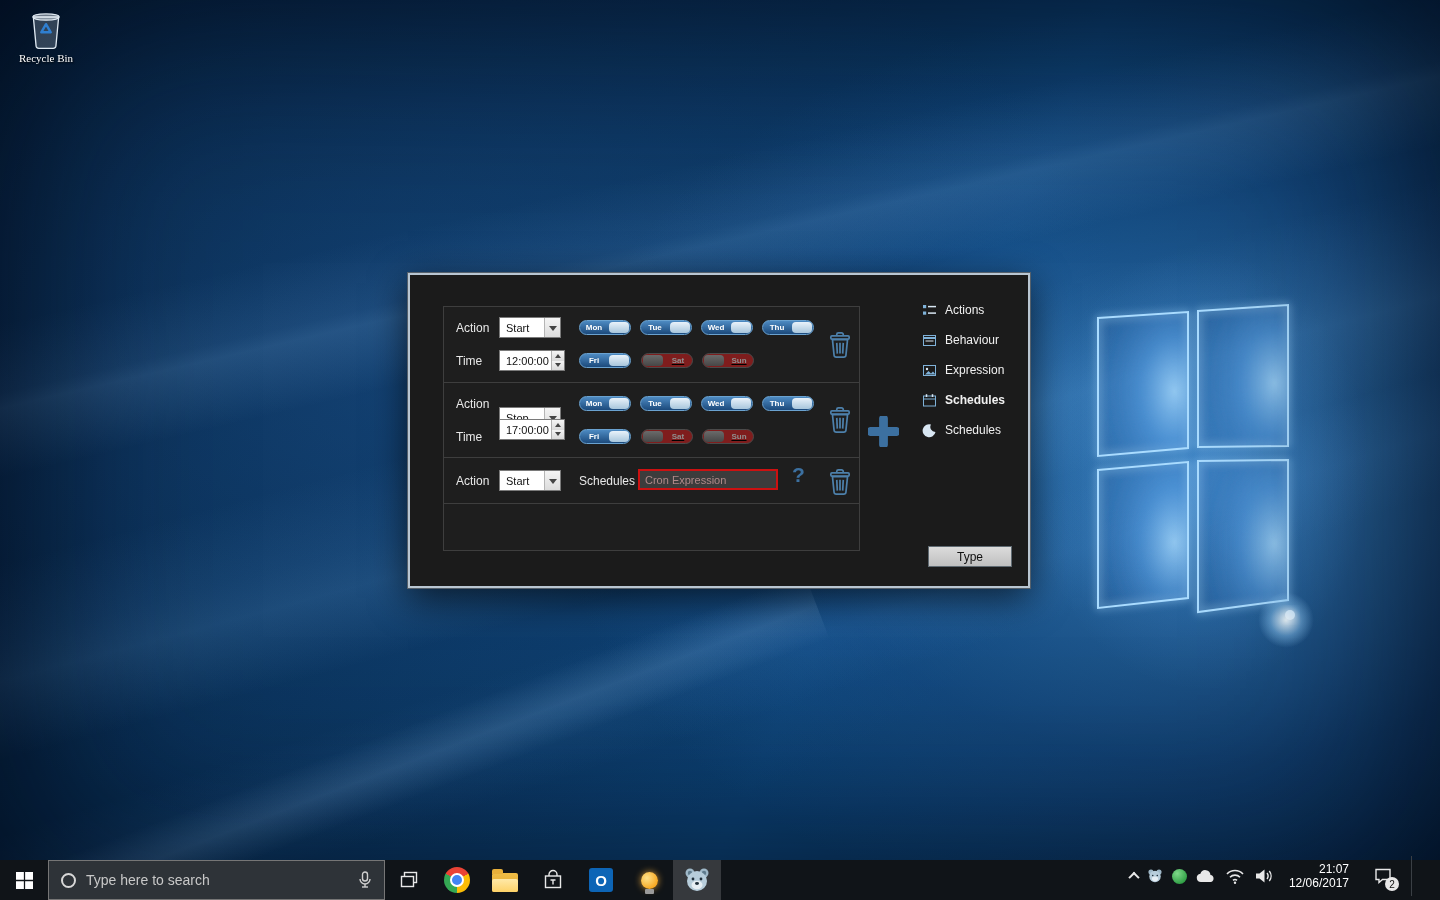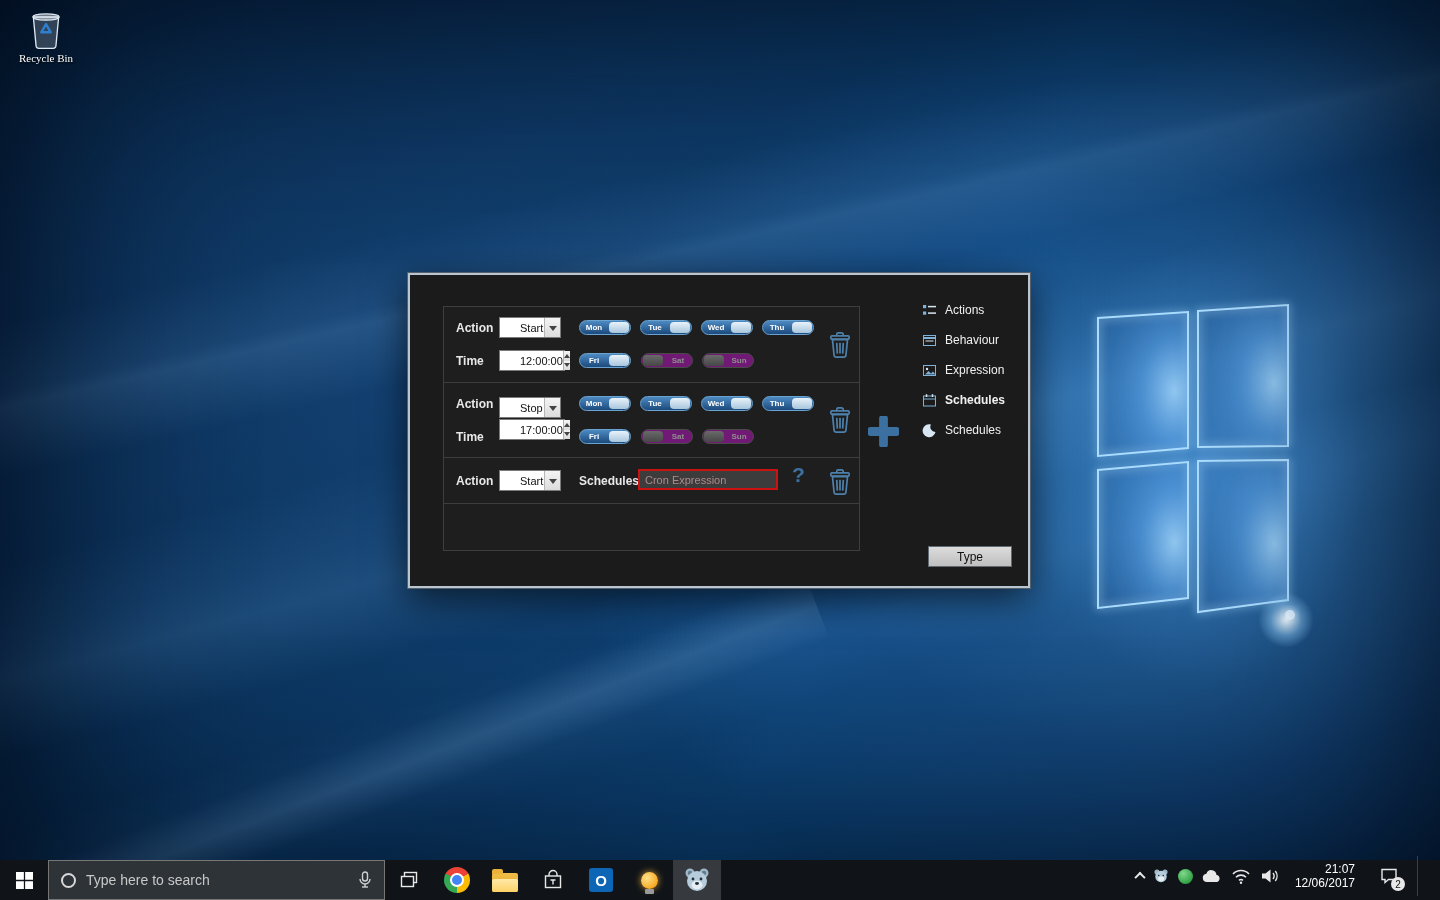--- a/index.html
+++ b/index.html
@@ -35,40 +35,40 @@
   .desktop-icon .dlabel { color:#fff; font-size:11px; text-shadow:1px 1px 2px #000;font-family:Liberation Serif, serif; }
 
   
   .app-window { position:absolute; left:408px; top:273px; width:622px; height:315px;
     background:#1b1b1b; border:2px solid #b9c6d2;
     box-shadow:0 0 0 1px #55606b, 0 10px 35px rgba(0,0,0,.65); }
   .rows-panel { position:absolute; left:33px; top:31px; width:417px; height:245px;
     border:1px solid #3e3e3e; background:#1e1e1e; }
   .srow { position:relative; border-bottom:1px solid #3e3e3e; }
   #row1 { height:76px; } #row2 { height:75px; } #row3 { height:46px; }
-  .lbl { position:absolute; color:#e8e8e8; font-size:12px;font-weight:bold; }
+  .lbl { position:absolute; color:#e8e8e8; font-size:12px; }
 
   .combo, .spin { position:absolute; height:21px; background:#fff; border:1px solid #7a7a7a;
     display:flex; align-items:stretch; }
   .combo { width:62px; } .spin { width:66px; }
-  .combo .val, .spin .val { flex:1; padding-left:20px; font-size:11px; color:#111;
+  .combo .val, .spin .val { flex:1; padding-left:6px; font-size:11px; color:#111;
     display:flex; align-items:center; }
   .combo .dd { width:16px; background:linear-gradient(#f4f4f4,#dcdcdc); border-left:1px solid #b5b5b5;
     display:flex; align-items:center; justify-content:center; }
   .combo .dd::after { content:""; border:4px solid transparent; border-top:5px solid #444; margin-top:5px; }
   .spin .btns { width:13px; display:flex; flex-direction:column; border-left:1px solid #b0b0b0; }
   .spin .btns span { flex:1; background:linear-gradient(#f4f4f4,#dadada);
     display:flex; align-items:center; justify-content:center; }
   .spin .btns .up::after { content:""; border:3px solid transparent; border-bottom:4px solid #444; margin-top:-3px; }
   .spin .btns .down::after { content:""; border:3px solid transparent; border-top:4px solid #444; margin-bottom:-3px; }
 
   .toggle { position:absolute; width:52px; height:15px; border-radius:8px;
     display:flex; align-items:center; cursor:pointer; }
   .toggle.on  { background:linear-gradient(#4d8ac2,#1c4a7c); border:1px solid #6aa2d0; }
-  .toggle.off { background:#701a75; border:1px solid #4a4a4a; }
+  .toggle.off { background:#7f1d1d; border:1px solid #4a4a4a;text-decoration:underline; }
   .toggle .tlabel { flex:1; text-align:center; font-size:8px; font-weight:bold; }
   .toggle.on  .tlabel { color:#fff; order:0; }
   .toggle.off .tlabel { color:#8f8f8f; order:1; }
   .toggle .knob { width:20px; height:11px; border-radius:4px; margin:0 1px; }
   .toggle.on  .knob { background:linear-gradient(#e9f2fa,#a8c6dc); order:1; }
   .toggle.off .knob { background:linear-gradient(#6a6a6a,#474747); order:0; }
 
   .trash { position:absolute; left:384px; width:24px; height:28px; cursor:pointer; }
   .cron-input { position:absolute; left:194px; top:11px; width:140px; height:21px;
     background:#3c3c3c; border:2px solid #cc1111; color:#d8d8d8; font-size:11px; padding:0 5px;
@@ -106,21 +106,21 @@
     background:#e9b03a; border-radius:2px 2px 0 0; }
   .folder-icon::after { content:""; position:absolute; left:0; right:0; bottom:0; height:13px;
     background:linear-gradient(#ffe9a8,#fdd268); border-radius:2px; }
   .bulb-icon { width:17px; height:17px; border-radius:50%; position:relative;
     background:radial-gradient(circle at 35% 35%, #ffe28a, #f8a821 72%);
     box-shadow:0 0 7px rgba(255,180,60,.8); }
   .bulb-icon::after { content:""; position:absolute; left:4px; bottom:-5px; width:9px; height:5px;
     background:#9a9a9a; border-radius:1px; }
   .outlook-icon { width:24px; height:24px; background:#0d65b6; border-radius:3px; color:#fff;
     font-size:15px; font-weight:bold; display:flex; align-items:center; justify-content:center; }
-  .tray { margin-left:auto; height:48px; display:flex; align-items:center; gap:9px; padding-right:16px; }
+  .tray { margin-left:auto; height:48px; display:flex; align-items:center; gap:9px; padding-right:22px; }
   .tray-item { display:flex; align-items:center; justify-content:center; cursor:pointer; height:40px; }
   .chevron-up { width:8px; height:8px; border-left:2px solid #e8e8e8; border-top:2px solid #e8e8e8;
     transform:rotate(45deg) translate(1px,1px); }
   .green-dot { width:15px; height:15px; border-radius:50%;
     background:radial-gradient(circle at 35% 30%, #7fd98a, #2f9e44 75%); }
   .clock { color:#fff; font-size:12px; text-align:right; line-height:14px; padding:0 6px; cursor:pointer; }
   .notif { position:relative; width:38px; height:40px; display:flex; align-items:center;
     justify-content:center; cursor:pointer; }
   .badge { position:absolute; right:3px; bottom:5px; width:14px; height:14px; border-radius:50%;
     background:#e8e8e8; color:#111; font-size:10px; display:flex; align-items:center; justify-content:center; }
@@ -224,21 +224,21 @@
             <line x1="11" y1="11" x2="11" y2="21"></line>
             <line x1="14" y1="11" x2="13.5" y2="21"></line>
           <rect x="2.5" y="4.5" width="17" height="3" rx="1"></rect>
           <path d="M8 4.5 v-1.2 a1.5 1.5 0 0 1 1.5 -1.5 h3 a1.5 1.5 0 0 1 1.5 1.5 v1.2"></path>
         </svg>
       </div>
     </div>
 
     <div class="srow" id="row2">
       <span class="lbl" style="left:12px;top:14px">Action</span>
-      <div class="combo" style="left:55px;top:14px">
+      <div class="combo" style="left:55px;top:24px">
         <span class="val">Stop</span>
         <span class="dd"></span>
       </div>
       <div class="toggle on" style="left:135px;top:13px">
         <span class="tlabel">Mon</span>
           <span class="knob"></span>
       </div>
       <div class="toggle on" style="left:196px;top:13px">
         <span class="tlabel">Tue</span>
           <span class="knob"></span>

